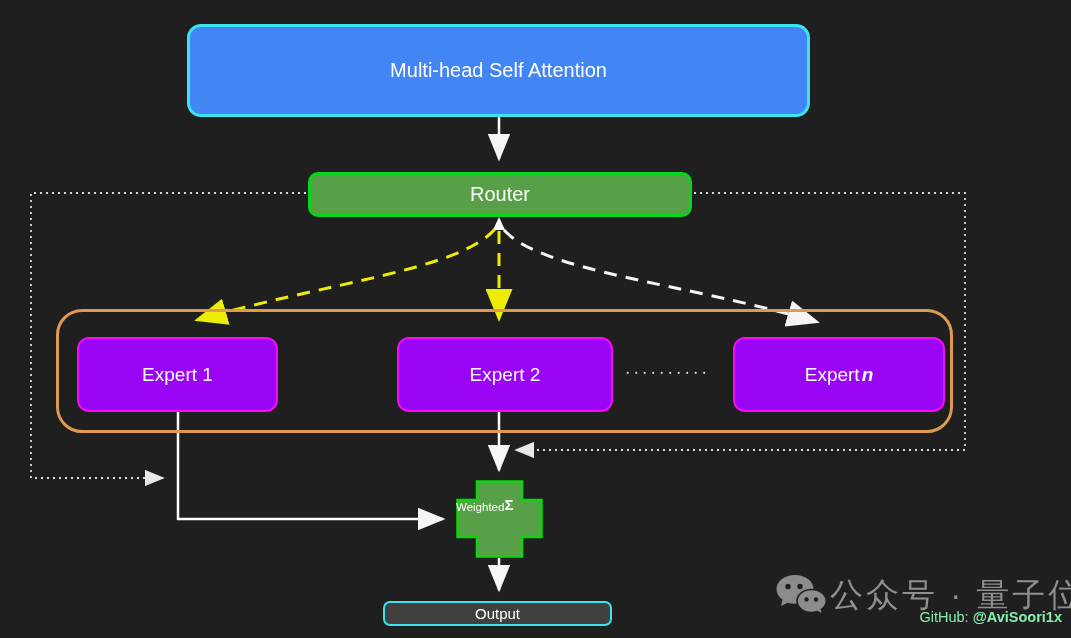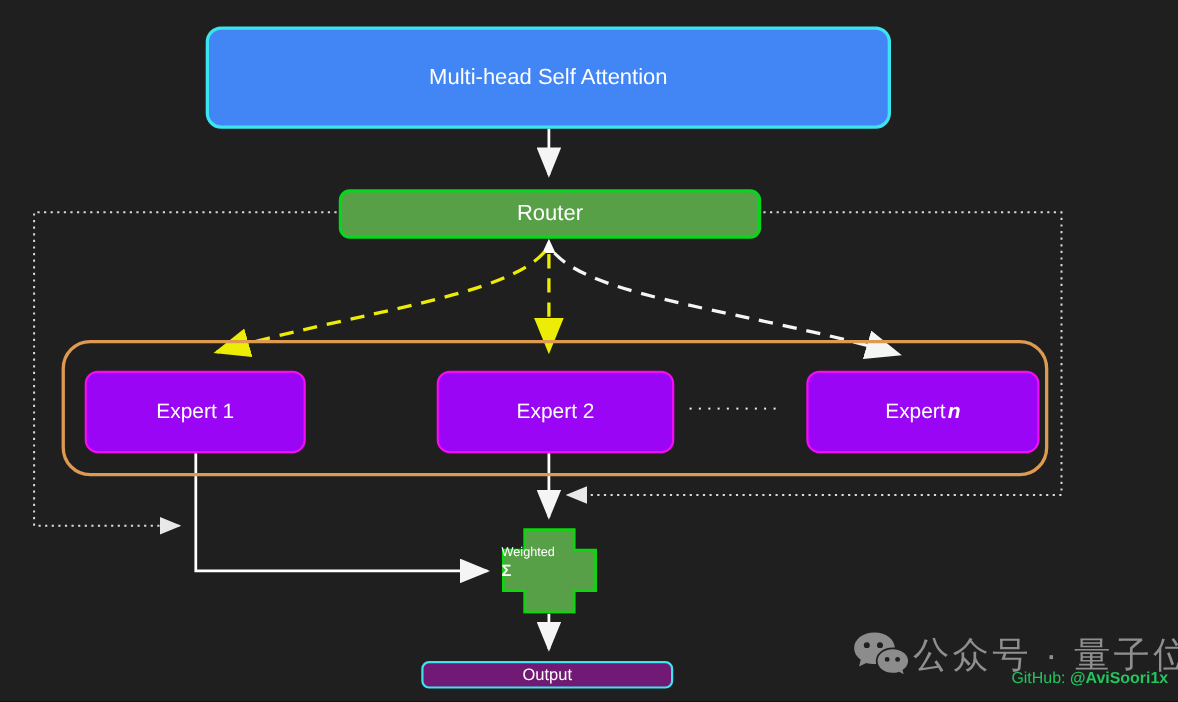--- a/index.html
+++ b/index.html
@@ -32,35 +32,35 @@
   .expert-2{left:397px;width:216px;}
   .expert-n{left:733px;width:212px;}
   .expert-n i{font-style:italic;font-weight:bold;margin-left:2px;}
   .ellipsis{
     position:absolute;left:614px;top:366px;width:110px;z-index:2;color:#ededed;
     font-size:7px;letter-spacing:6px;text-align:center;line-height:14px;
   }
   .agg-svg{position:absolute;left:456px;top:480px;z-index:2;}
   .agg-text{
     position:absolute;left:456px;top:495px;width:70px;z-index:3;color:#fff;
-    display:flex;flex-direction:column;align-items:flex-start;line-height:1.3;
+    display:flex;flex-direction:row;align-items:flex-end;line-height:1.3;
   }
   .agg-text .l1{font-size:11.5px;}
   .agg-text .l2{font-size:15px;font-weight:bold;}
   .output{
-    left:383px;top:601px;width:229px;height:25px;background:#701a75;
+    left:383px;top:601px;width:229px;height:25px;background:#404040;
     border:2px solid #3be4ee;border-radius:7px;font-size:15px;
   }
   .wm-icon{position:absolute;left:774px;top:574px;z-index:2;}
   .wm-text{
     position:absolute;left:830px;top:573px;z-index:2;color:#8f8f8f;
     font-size:33px;letter-spacing:3px;font-family:sans-serif;white-space:nowrap;
   }
   .gh-line{
-    position:absolute;right:9px;top:609px;z-index:2;color:#22c55e;font-size:14.5px;
+    position:absolute;right:9px;top:609px;z-index:2;color:#86efac;font-size:14.5px;
     white-space:nowrap;
   }
   .gh-line .handle{font-weight:bold;}
 </style>
 </head>
 <body>
 
 <div class="canvas">
 
   <svg class="wires" width="1071" height="638" viewBox="0 0 1071 638">

